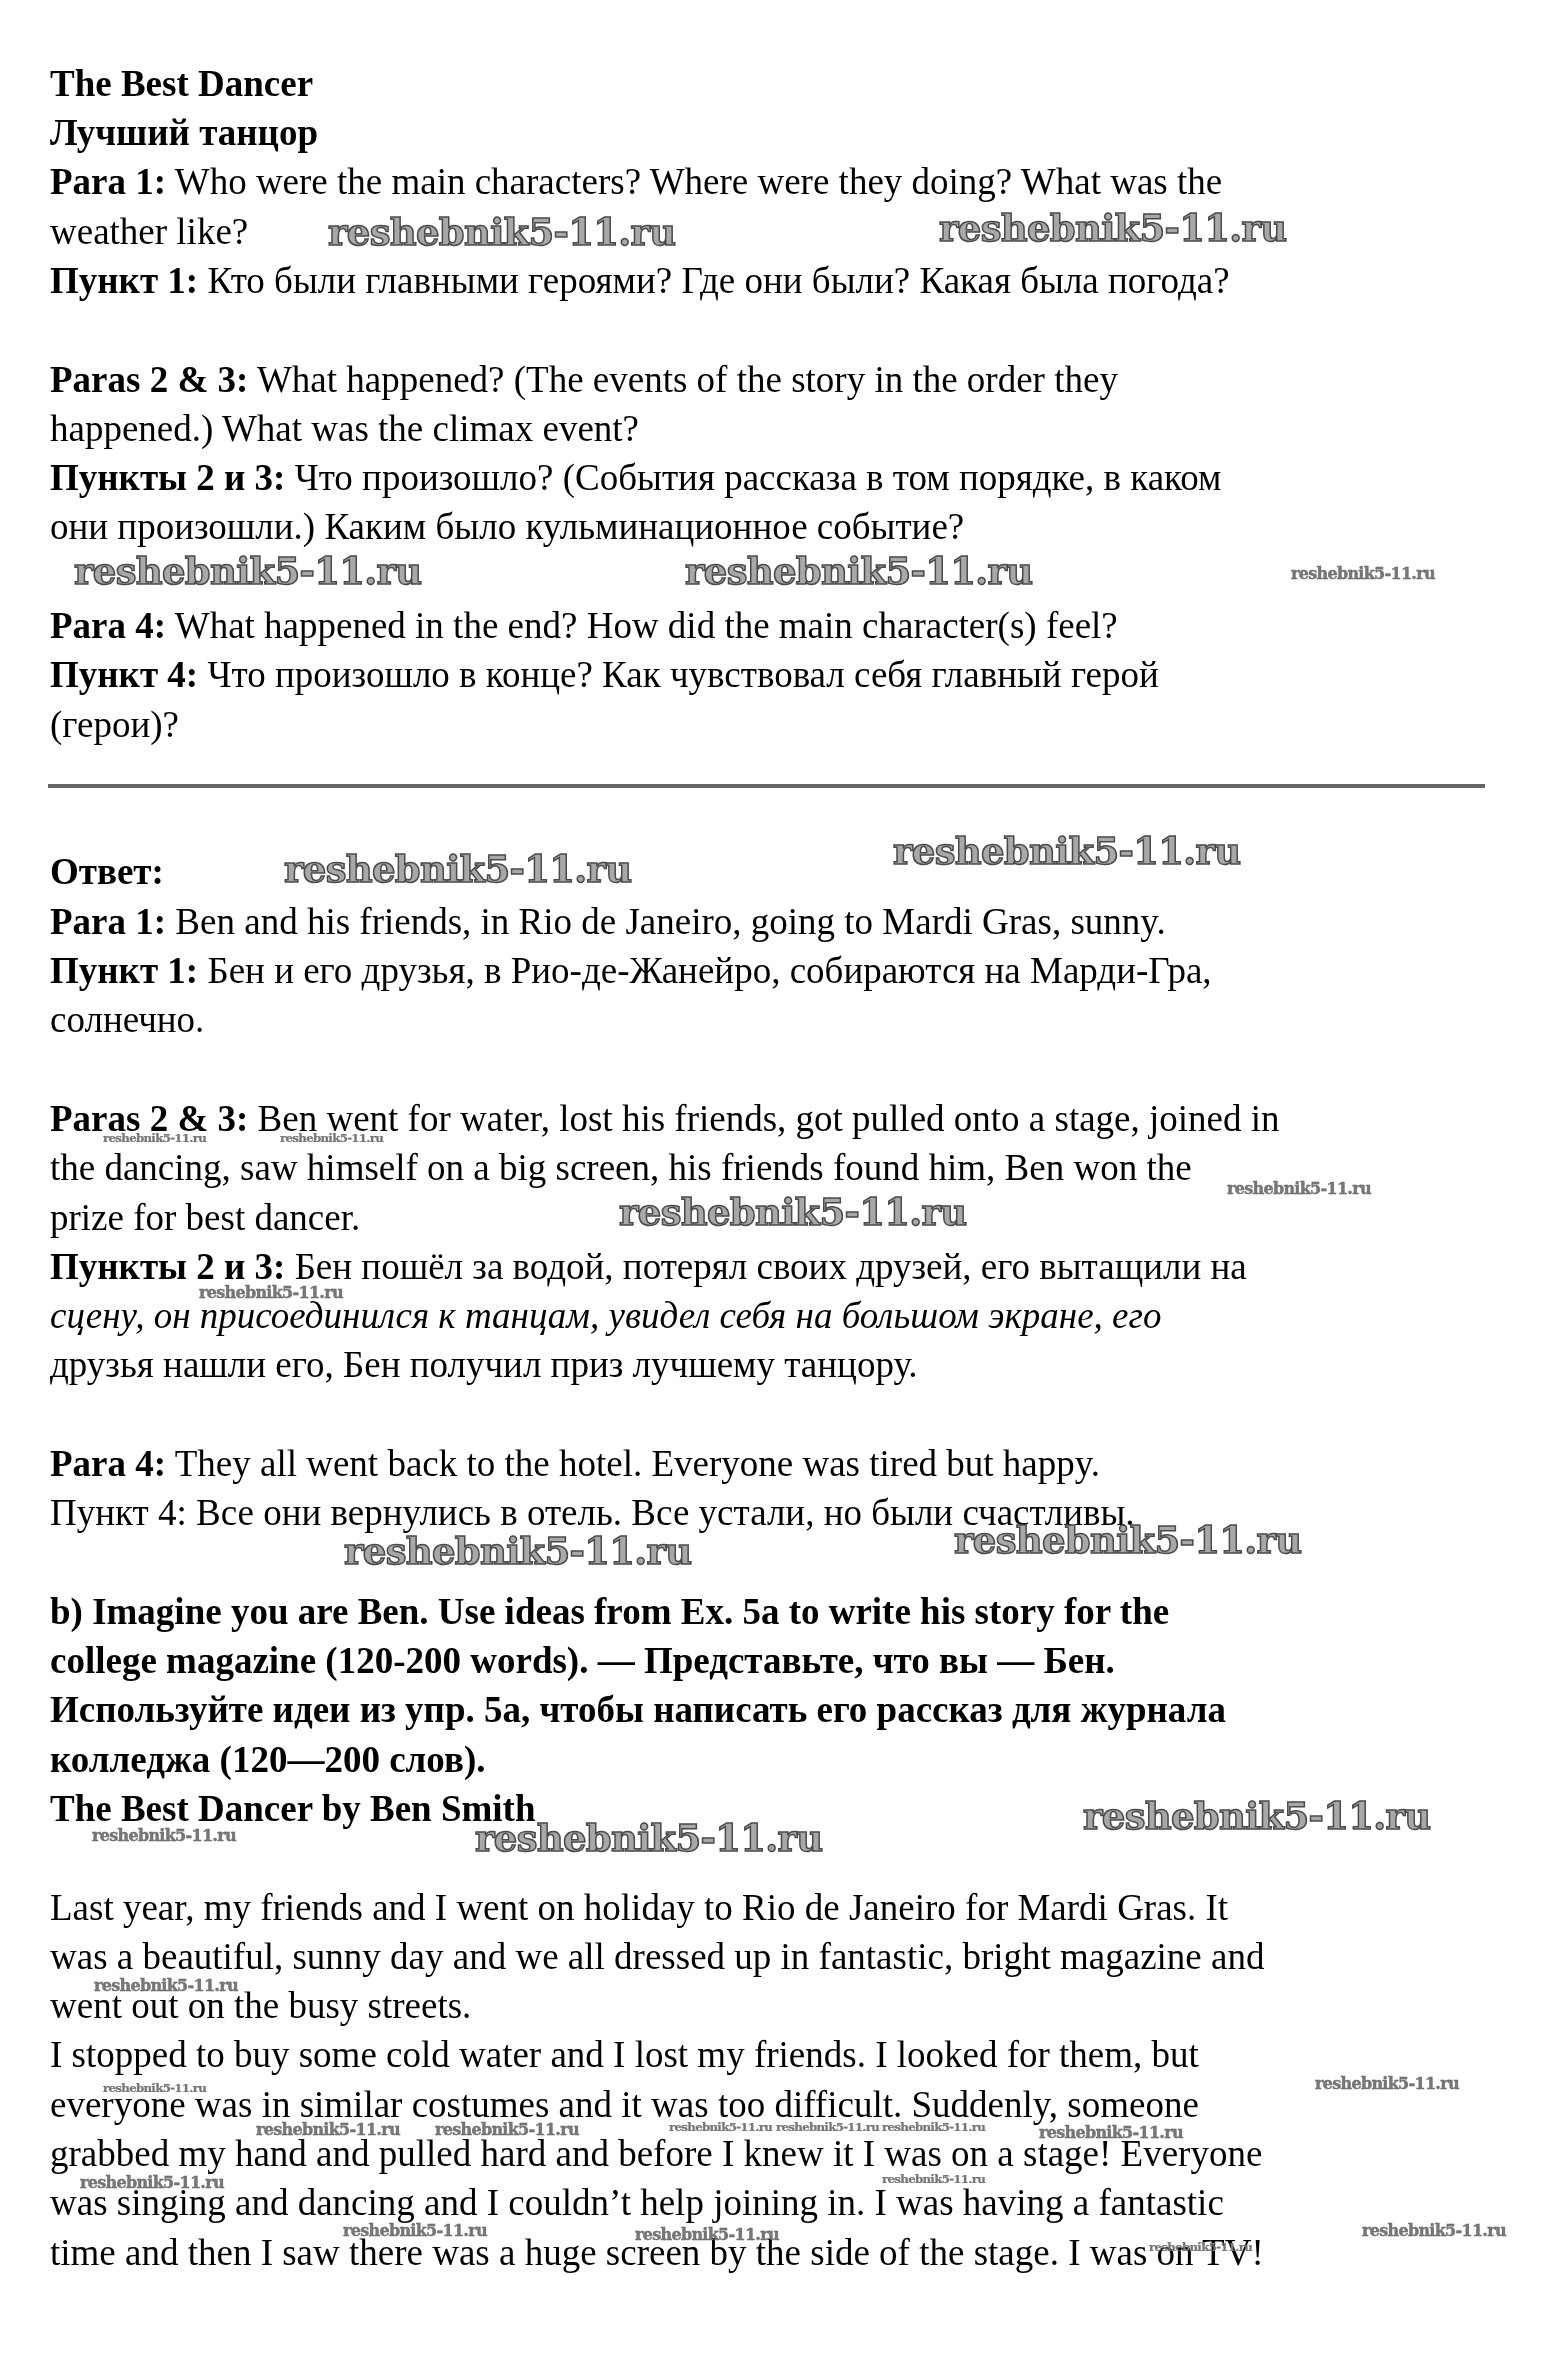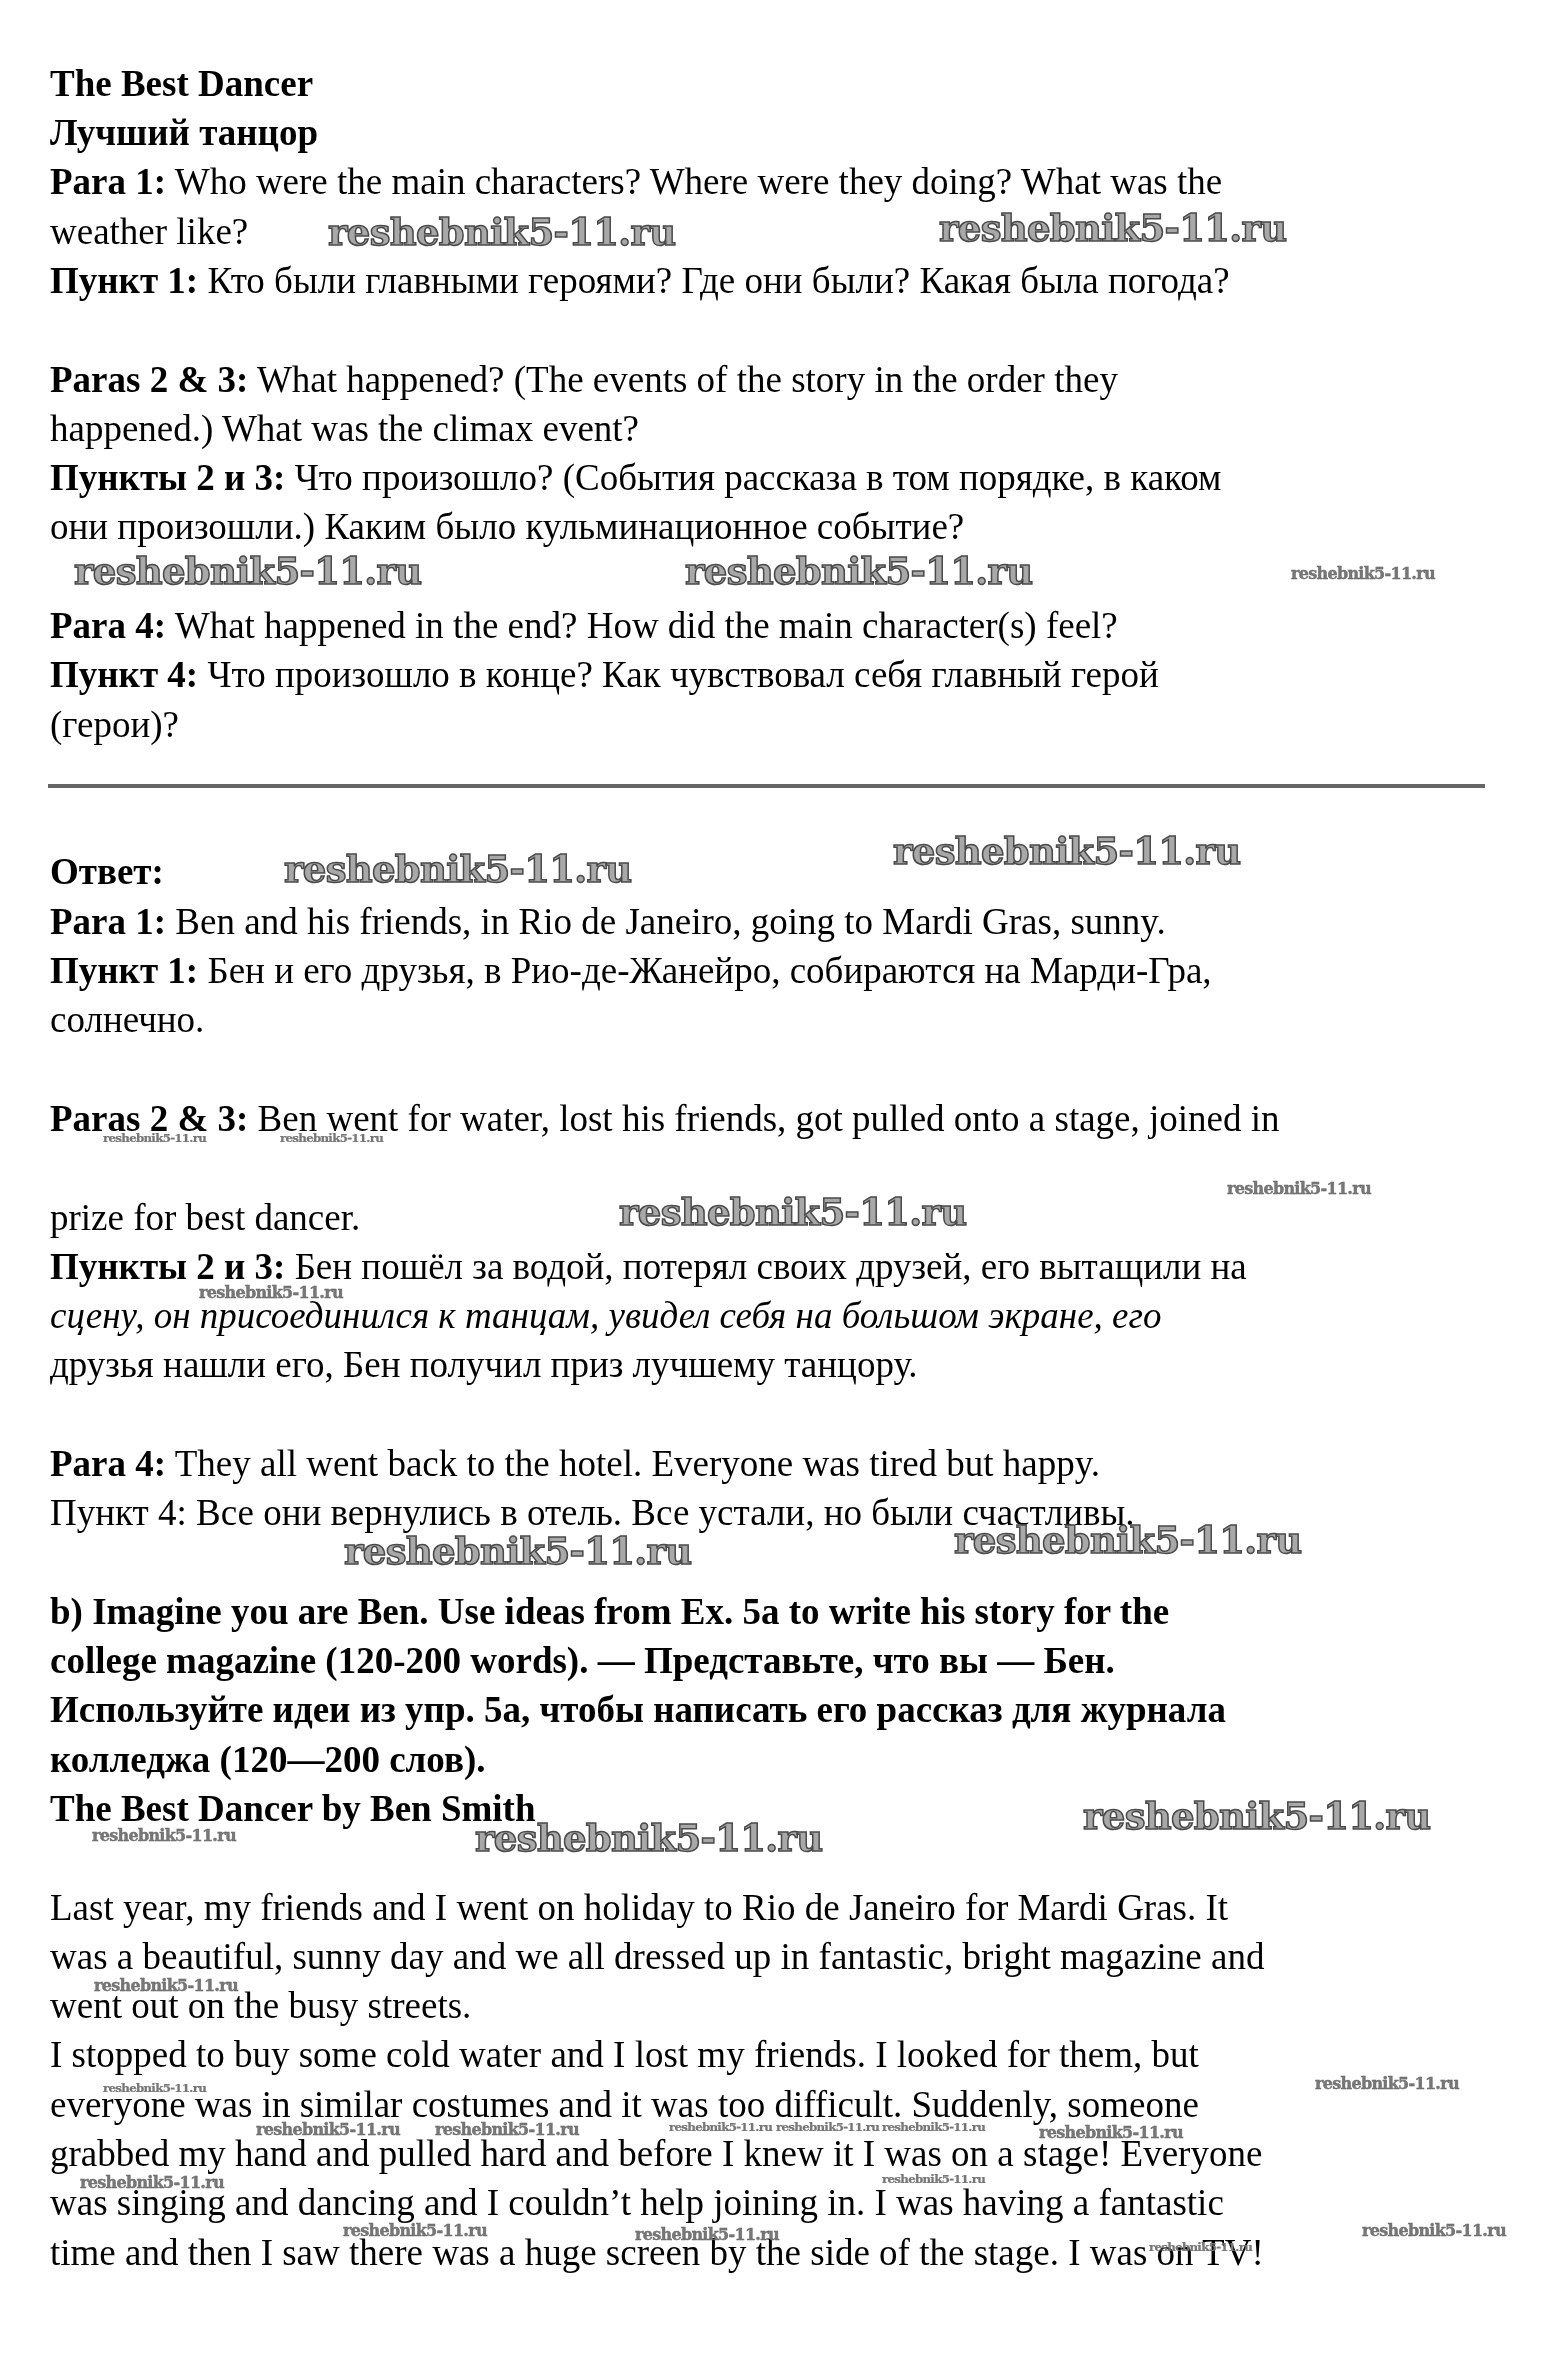--- a/index.html
+++ b/index.html
@@ -50,20 +50,21 @@
   <div class="line" style="top: 703px;">(герои)?</div>
 
   <div class="divider"></div>
 
   <div class="line bold" style="top: 850px;">Ответ:</div>
   <div class="line" style="top: 900px;"><b>Para 1:</b> <span>Ben and his friends, in Rio de Janeiro, going to Mardi Gras, sunny.</span></div>
   <div class="line" style="top: 949px;"><b>Пункт 1:</b> <span>Бен и его друзья, в Рио-де-Жанейро, собираются на Марди-Гра,</span></div>
   <div class="line" style="top: 998px;">солнечно.</div>
 
   <div class="line" style="top: 1097px;"><b>Paras 2 &amp; 3:</b> <span>Ben went for water, lost his friends, got pulled onto a stage, joined in</span></div>
+  <div class="line" style="top: 1146px;">the dancing, saw himself on a big screen, his friends found him, Ben won the</div>
   <div class="line" style="top: 1196px;">prize for best dancer.</div>
   <div class="line" style="top: 1245px;"><b>Пункты 2 и 3:</b> <span>Бен пошёл за водой, потерял своих друзей, его вытащили на</span></div>
   <div class="line" style="top: 1294px; font-style: italic;">сцену, он присоединился к танцам, увидел себя на большом экране, его</div>
   <div class="line" style="top: 1343px;">друзья нашли его, Бен получил приз лучшему танцору.</div>
 
   <div class="line" style="top: 1442px;"><b>Para 4:</b> <span>They all went back to the hotel. Everyone was tired but happy.</span></div>
   <div class="line" style="top: 1491px;">Пункт 4: Все они вернулись в отель. Все устали, но были счастливы.</div>
 
   <div class="line bold" style="top: 1590px;">b) Imagine you are Ben. Use ideas from Ex. 5a to write his story for the</div>
   <div class="line bold" style="top: 1639px;">college magazine (120-200 words). — Представьте, что вы — Бен.</div>

